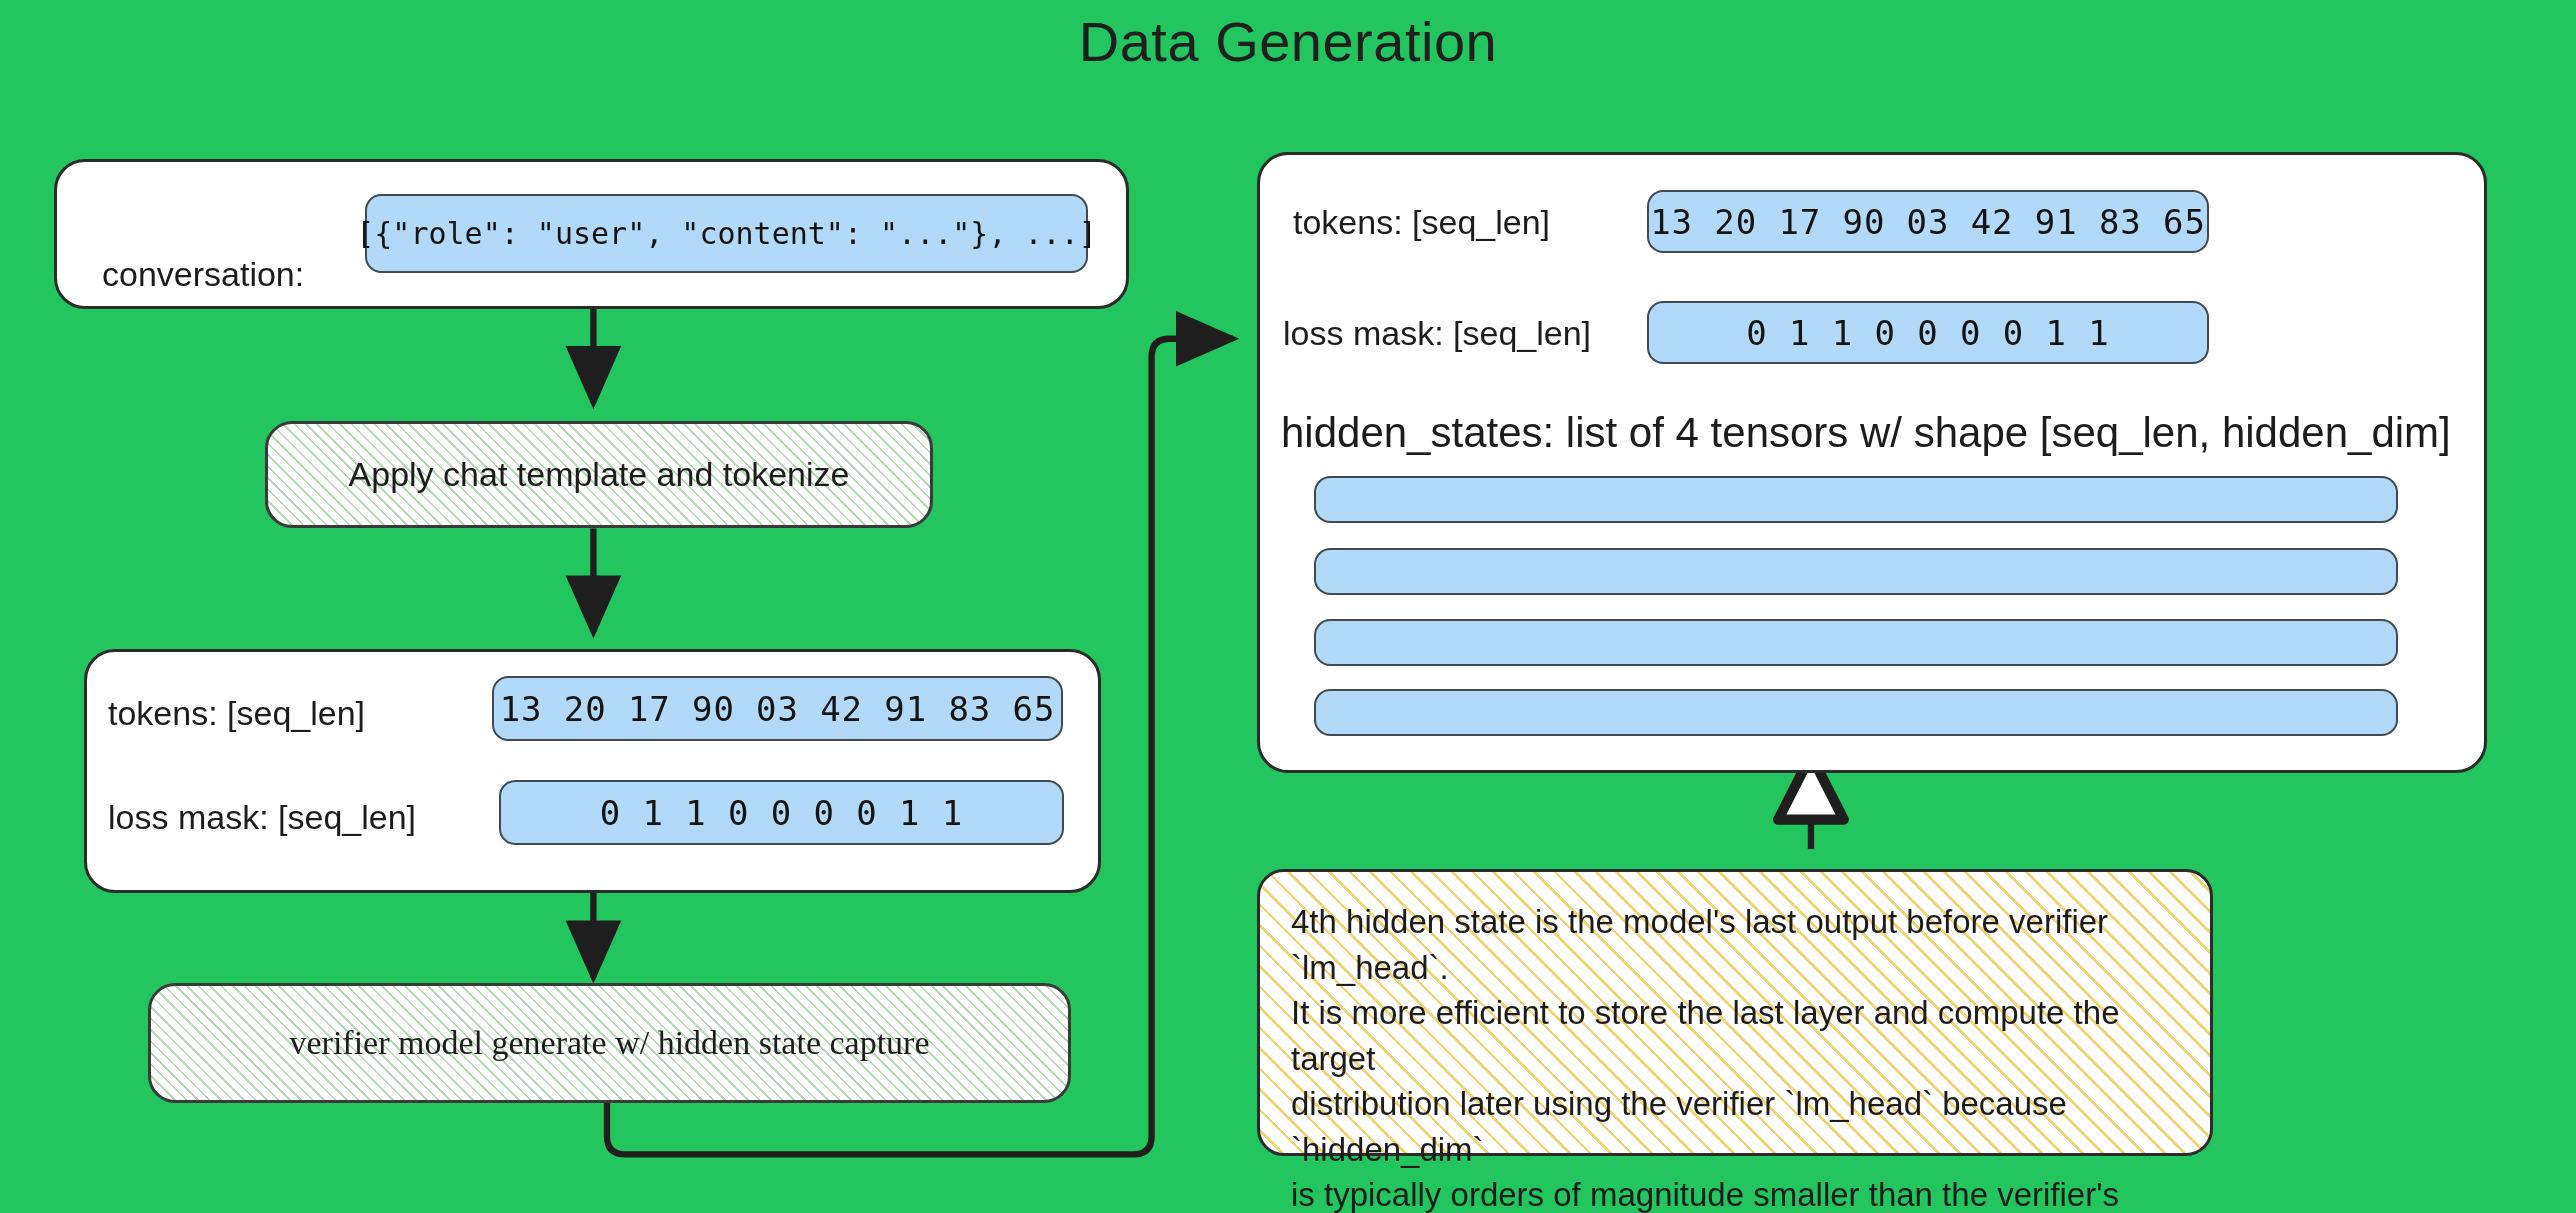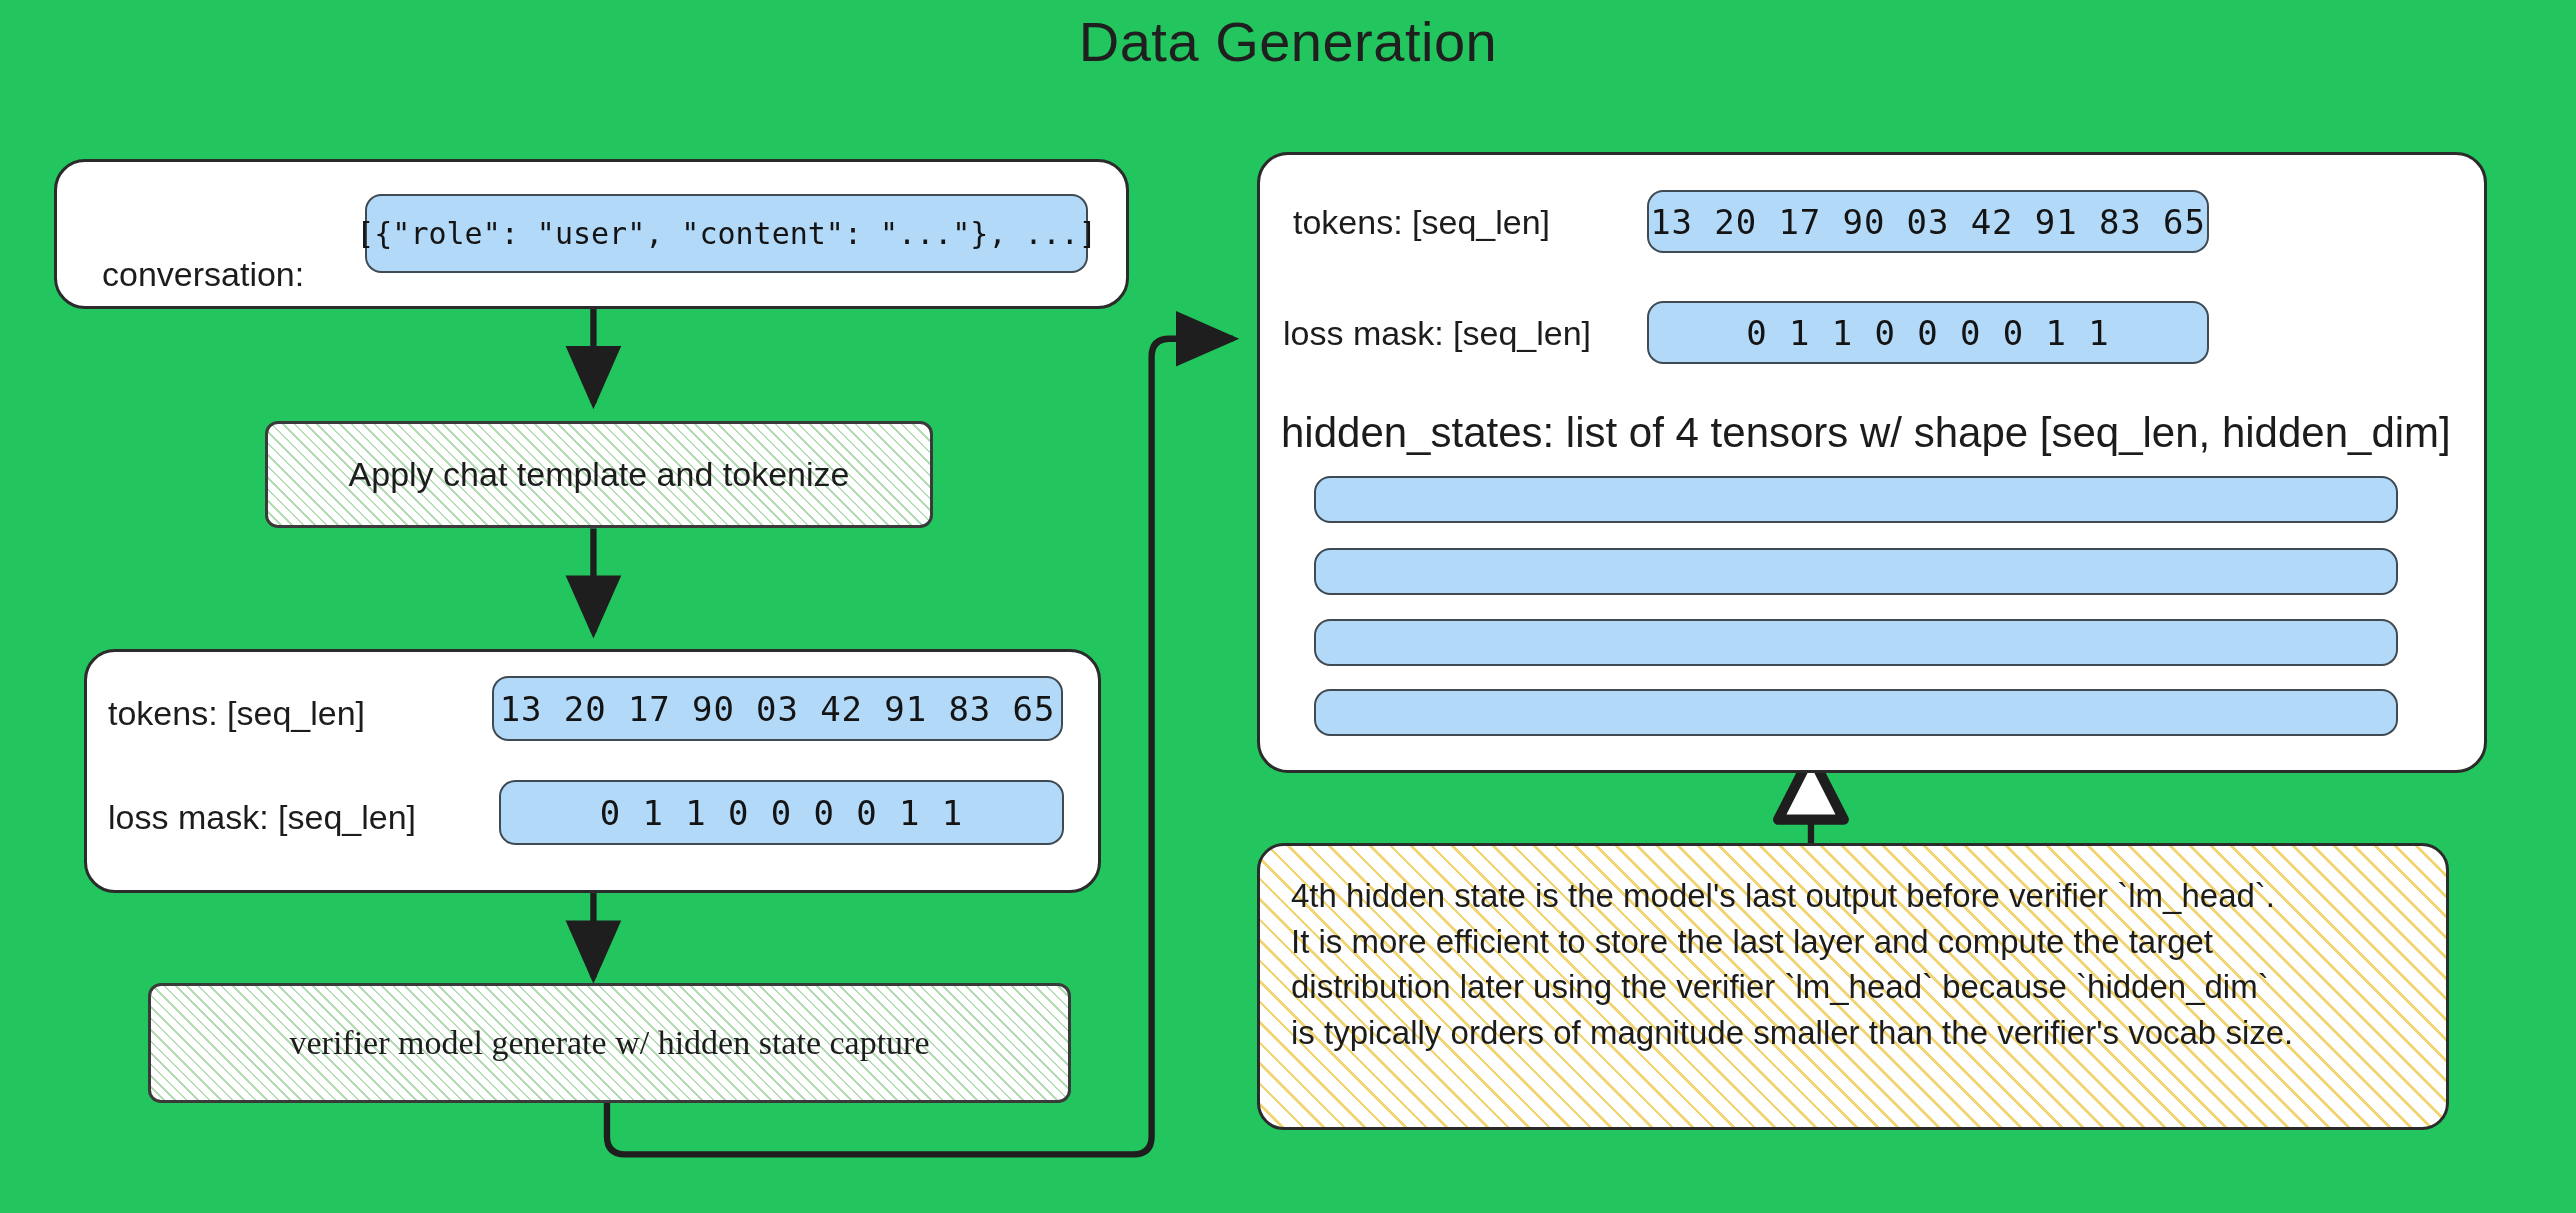--- a/index.html
+++ b/index.html
@@ -55,21 +55,21 @@
     color: #141414;
     white-space: nowrap;
   }
   .chip.blank { display: block; }
 
   
   .proc {
     position: absolute;
     box-sizing: border-box;
     border: 3.6px solid #3a3a3a;
-    border-radius: 13px;
+    border-radius: 27px;
     display: flex;
     align-items: center;
     justify-content: center;
     font-size: 34px;
     color: #1c1c1c;
     background-color: #ffffff;
     background-image: repeating-linear-gradient(
         45deg,
         rgba(120, 190, 120, 0.55) 0px,
         rgba(120, 190, 120, 0.55) 1.8px,
@@ -177,21 +177,21 @@
   <div class="label" style="left:1283px; top:314px;">loss mask: [seq_len]</div>
   <div class="chip" style="left:1647px; top:301px; width:562px; height:63px; font-size:34px; letter-spacing:0.9px;">0   1   1   0   0   0   0   1   1</div>
 
   <div class="caption" style="left:1281px; top:409px;">hidden_states: list of 4 tensors w/ shape [seq_len, hidden_dim]</div>
 
   <div class="chip blank" style="left:1314px; top:476px; width:1084px; height:47px;"></div>
   <div class="chip blank" style="left:1314px; top:548px; width:1084px; height:47px;"></div>
   <div class="chip blank" style="left:1314px; top:619px; width:1084px; height:47px;"></div>
   <div class="chip blank" style="left:1314px; top:689px; width:1084px; height:47px;"></div>
 
-  <div class="note" style="left:1257px; top:843px; width:1192px; height:287px;">
+  <div class="note" style="left:1257px; top:869px; width:956px; height:287px;">
     <p>4th hidden state is the model's last output before verifier `lm_head`.</p>
     <p>It is more efficient to store the last layer and compute the target</p>
     <p>distribution later using the verifier `lm_head` because `hidden_dim`</p>
     <p>is typically orders of magnitude smaller than the verifier's vocab size.</p>
   </div>
 
 </div>
 
 
 </body></html>

